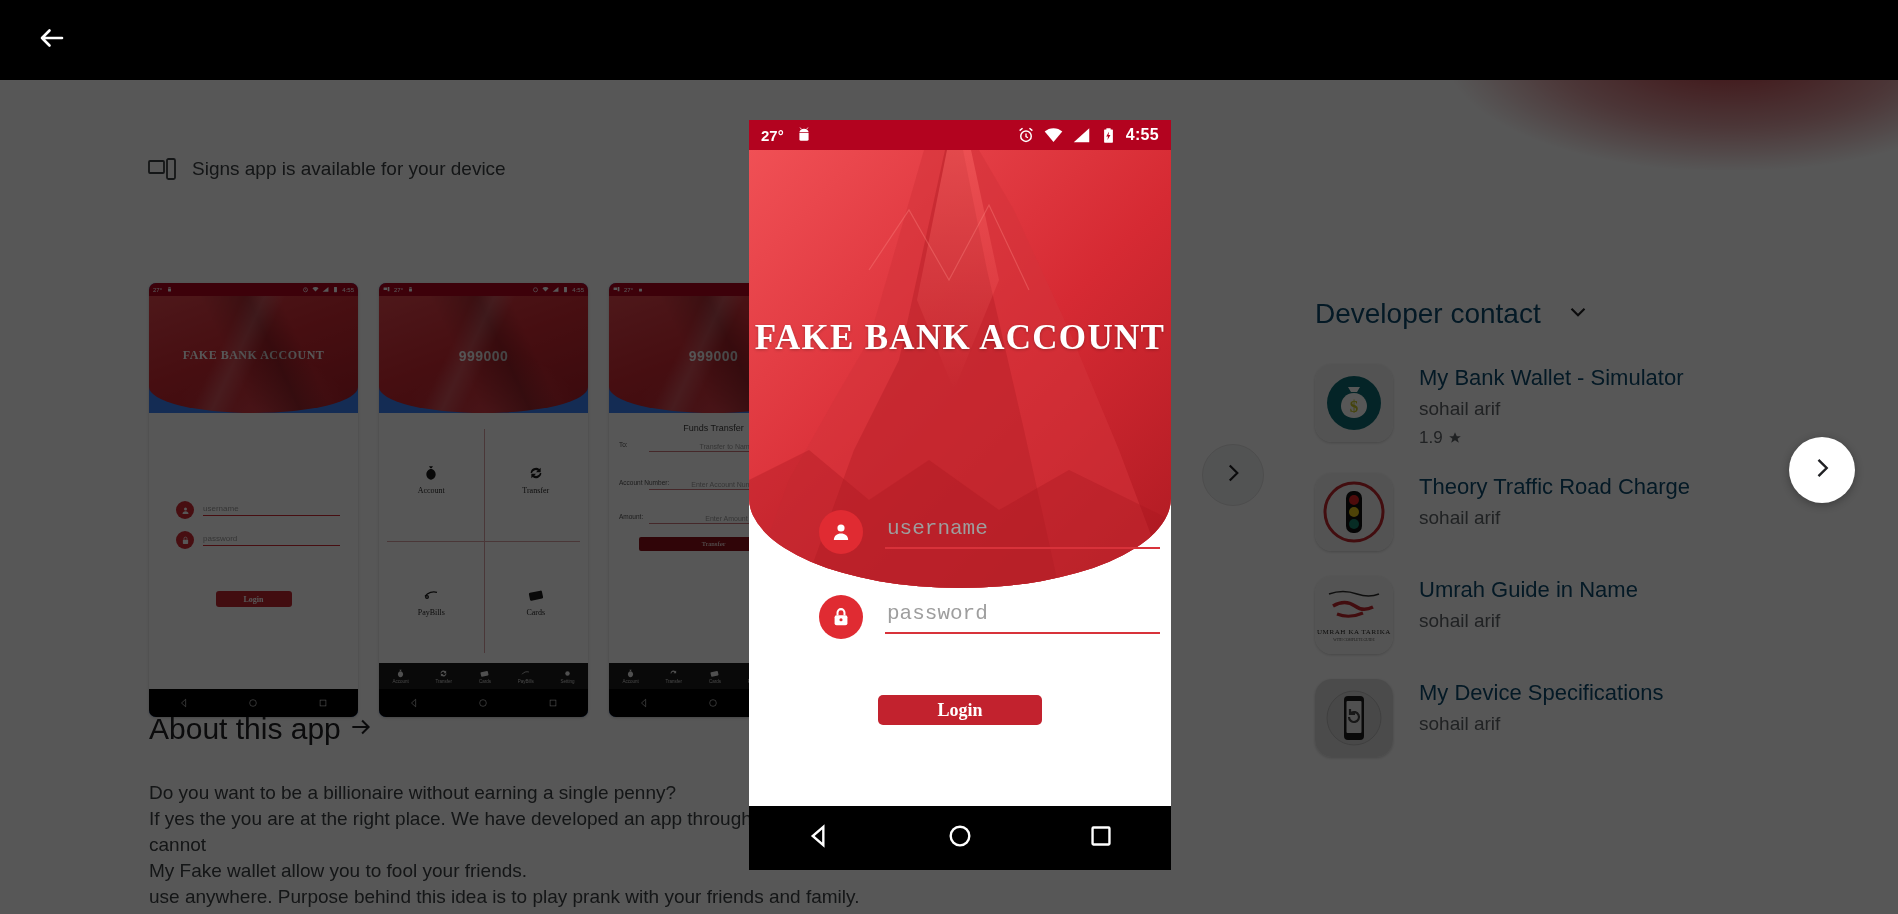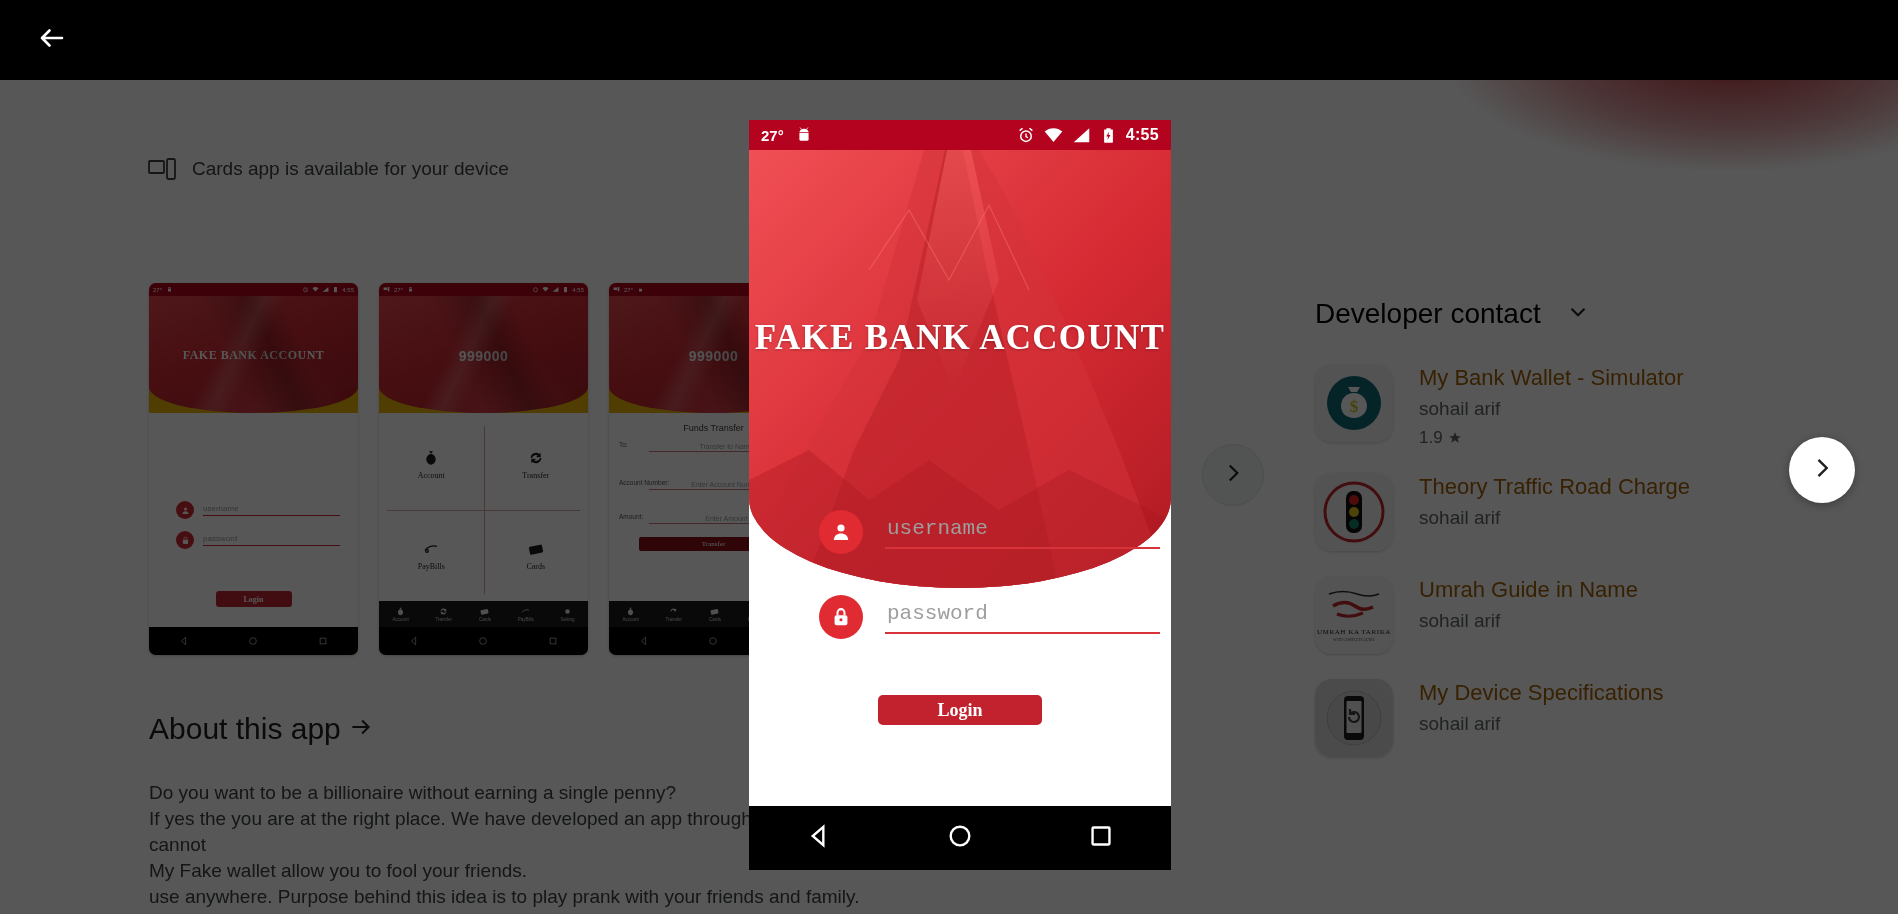--- a/index.html
+++ b/index.html
@@ -47,24 +47,24 @@
   .device-note {
     position: absolute; left: 148px; top: 158px;
     display: flex; align-items: center; gap: 16px;
     color: #3c4043; font-size: 19px;
   }
   .device-ico { width: 28px; height: 22px; display:block; }
 
   
   .carousel { position: absolute; left: 149px; top: 283px; display: flex; gap: 21px; }
   .shot {
-    width: 209px; height: 372px;
+    width: 209px; height: 434px;
     border-radius: 7px; overflow: hidden;
     position: relative;
-    background: #eab308;
+    background: #3b82f6;
     flex: 0 0 auto;
     box-shadow: 0 1px 3px rgba(0,0,0,.22);
     text-decoration: underline;
   }
   .shot .sb {
     position: absolute; top:0; left:0; right:0; height: 13px;
     background: #b3031f; display:flex; align-items:center;
     padding: 0 4px; gap: 4px;
   }
   .shot .sb .l { display:flex; gap:4px; align-items:center; }
@@ -136,28 +136,28 @@
 
   
   .about-wrap { position:absolute; left:149px; top:712px; width: 1080px; }
   .about-head { display:flex; align-items:center; gap:7px; }
   .about-head h2 { font-size: 30px; font-weight: 400; color:#202124; }
   .about-body { margin-top: 34px; font-size: 19px; line-height: 26px; color:#3c4043; }
 
   
   .right-col { position:absolute; left:1315px; top:298px; width:560px; }
   .dev-contact { display:flex; align-items:center; gap:24px; }
-  .dev-contact h3 { font-size:28px; font-weight:400; color:#000000; }
+  .dev-contact h3 { font-size:28px; font-weight:400; color:#0c4a6e; }
   .more-by { display:flex; align-items:center; gap:26px; margin-top:86px; }
   .more-by h3 { font-size:31px; font-weight:400; color:#202124; }
   .app-list { margin-top: 34px; display:flex; flex-direction:column; gap:25px; }
   .app-row { display:flex; align-items:flex-start; gap:26px; cursor:pointer; }
   .app-icon { width:78px; height:78px; border-radius:17px; overflow:hidden; flex:0 0 auto;
               box-shadow: 0 1px 3px rgba(0,0,0,.2); background:#fff; position:relative; }
-  .app-meta .nm { font-size:22px; color:#a16207; line-height:28px; }
+  .app-meta .nm { font-size:22px; color:#0c4a6e; line-height:28px; }
   .app-meta .dv { font-size:19px; color:#5f6368; margin-top:6px; }
   .app-meta .rt { font-size:17px; color:#5f6368; margin-top:8px; display:flex; align-items:center; gap:5px; }
 
   .store-next-page {
     position:absolute; left:1822px; top:470px; transform: translate(-50%,-50%);
     width:66px; height:66px; border-radius:50%; background:#fff;
     box-shadow:0 2px 8px rgba(0,0,0,.30);
     display:flex; align-items:center; justify-content:center; cursor:pointer;
   }
 
@@ -227,21 +227,21 @@
     <div class="store-hero-glow"></div>
 
 
     <div class="device-note">
       <span>
         <svg class="device-ico" viewBox="0 0 28 22" fill="none" stroke="#3c4043" stroke-width="1.8">
           <rect x="1" y="3" width="15" height="12" rx="1"></rect>
             <rect x="19" y="1" width="8" height="20" rx="1.5"></rect>
         </svg>
       </span>
-      <span>Cards app is available for your device</span>
+      <span>Signs app is available for your device</span>
     </div>
 
     <div class="carousel">
 
       <div class="shot">
         <div class="sb">
           <span class="l">
             <span>27°</span>
             <svg class="mini-ico" viewBox="0 0 24 24">
                 <path d="M7 9h10v8a2 2 0 0 1-2 2H9a2 2 0 0 1-2-2z"></path>

